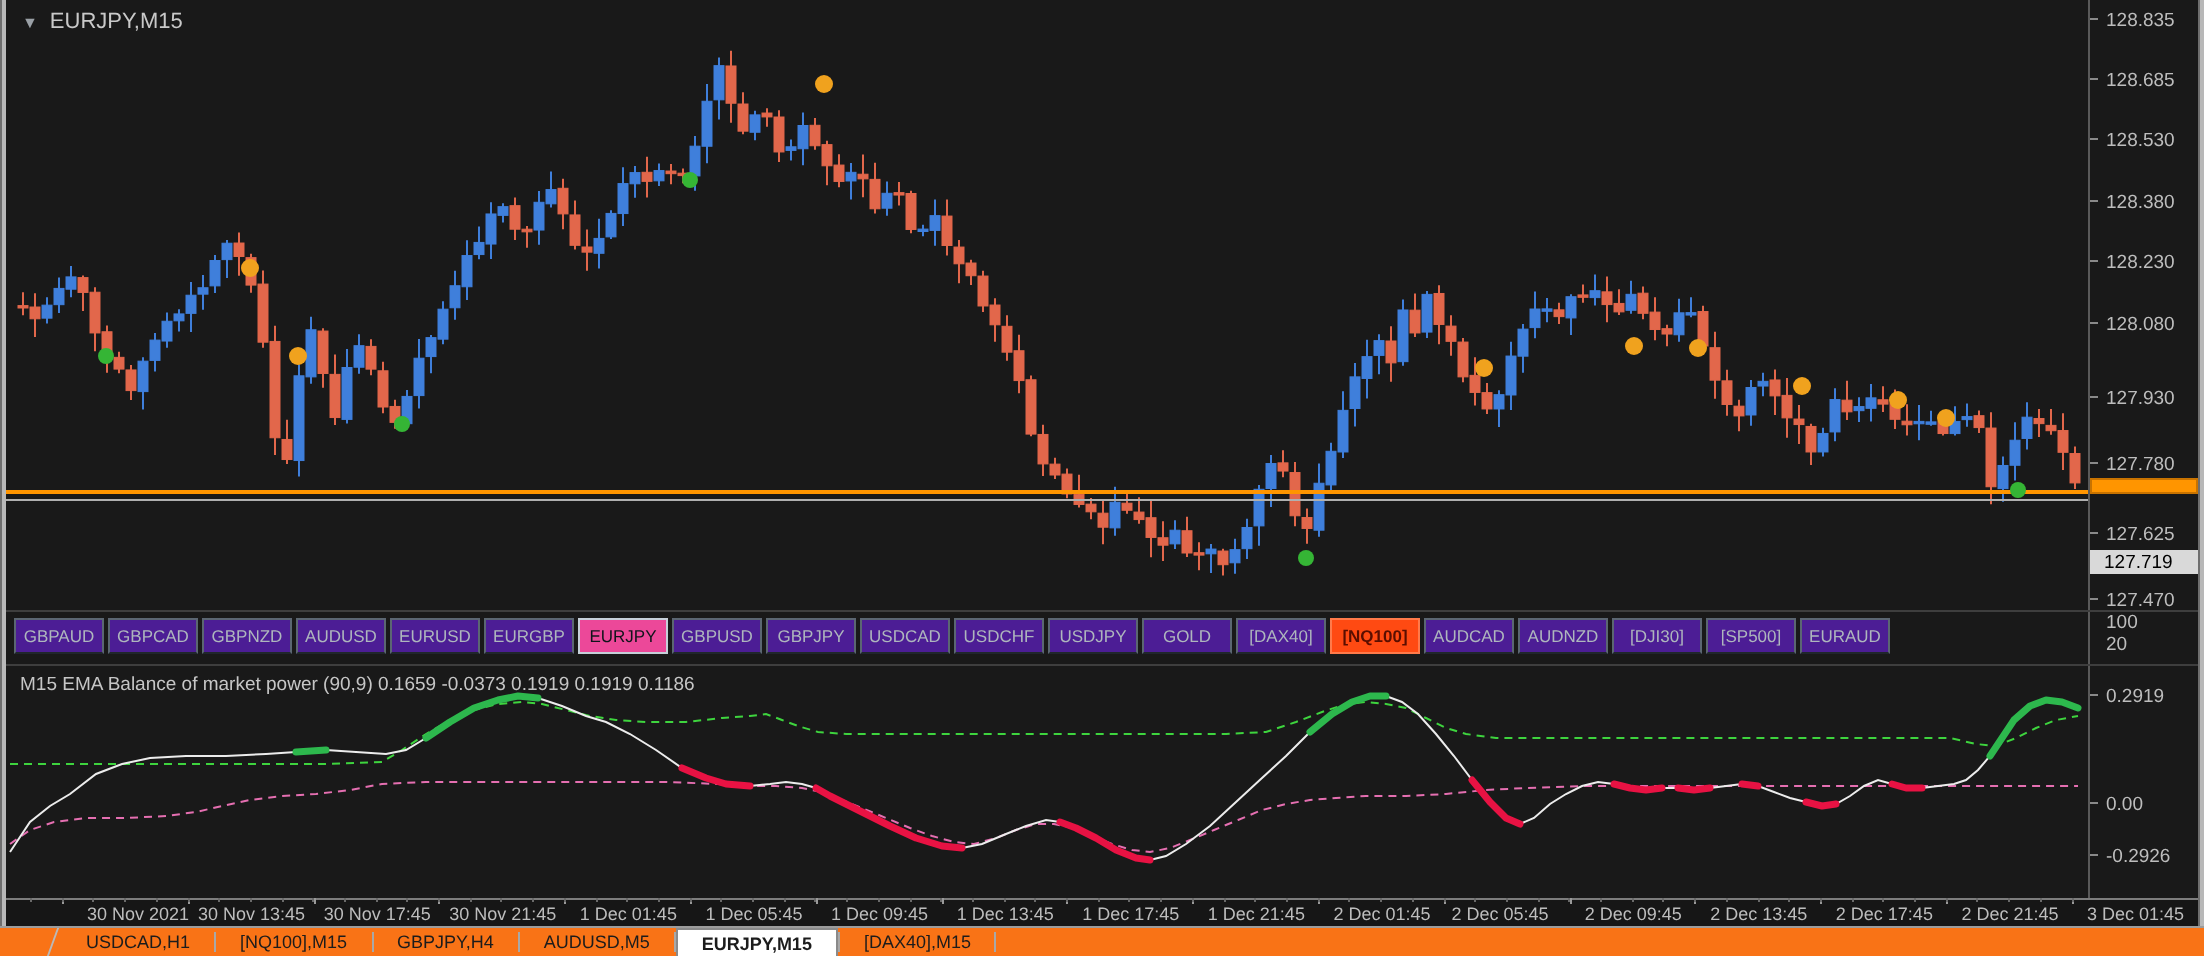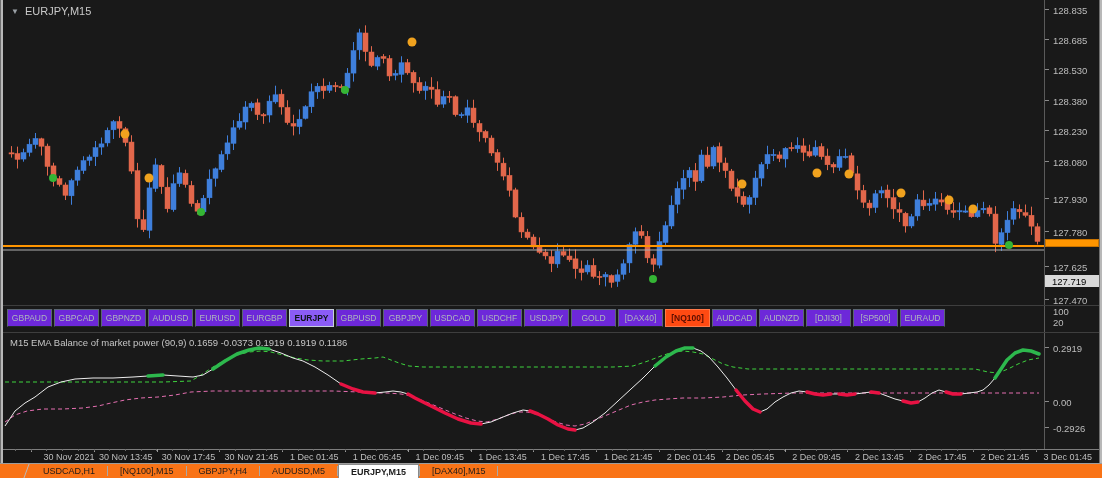--- a/index.html
+++ b/index.html
@@ -14,22 +14,22 @@
   #time-pane{top:449px;height:14px;border-top:1px solid #7d7d7d;box-sizing:border-box;background:#161616;}
   .axis-col{position:absolute;top:0;bottom:0;left:1041px;width:55px;border-left:1px solid #5a5a5a;box-sizing:border-box;}
   .axis-label{position:absolute;left:8px;color:#bdbdbd;font-size:9.5px;white-space:nowrap;}
   .axis-label::before{content:"";position:absolute;left:-8px;top:4px;width:4px;height:1px;background:#8a8a8a;}
   #chart-title{position:absolute;left:8px;top:5px;color:#c9c9c9;font-size:11px;z-index:5;display:flex;align-items:center;gap:6px;}
   #chart-title .tri{color:#9aa0a6;font-size:8px;cursor:pointer;}
   #ind-label{position:absolute;left:7px;top:4px;color:#c6c6c6;font-size:9.5px;z-index:6;white-space:nowrap;}
   svg{position:absolute;left:0;top:0;display:block;}
   #symbol-bar{position:absolute;left:4px;top:3px;display:flex;gap:2px;z-index:5;}
   .sym-btn{height:18px;min-width:45px;padding:0 3px;box-sizing:border-box;display:flex;align-items:center;justify-content:center;
-           background:#6d28d9;border:1px solid #5b6672;border-bottom-color:#20262c;color:#aeb6bd;font-size:8.5px;cursor:pointer;}
-  .sym-btn.active{background:#8b5cf6;border-color:#c6d0d9;color:#0e141a;font-weight:bold;}
+           background:#4c1d95;border:1px solid #5b6672;border-bottom-color:#20262c;color:#aeb6bd;font-size:8.5px;cursor:pointer;}
+  .sym-btn.active{background:#ec4899;border-color:#c6d0d9;color:#0e141a;}
   .sym-btn.alert{background:#ff4a12;border-color:#ff7a4a;color:#5a0e00;font-weight:bold;}
   .mini-scale{position:absolute;color:#bdbdbd;font-size:9.5px;left:1049px;}
   .time-label{position:absolute;top:2px;color:#bdbdbd;font-size:9px;transform:translateX(-50%);white-space:nowrap;margin-left:32px;}
   .ttick{position:absolute;top:-1px;width:1px;height:3px;background:#9a9a9a;}
   .ttick.minor{height:2px;background:#6a6a6a;}
   #tab-bar{position:absolute;left:0;top:463px;width:1102px;height:15px;background:#f97316;border-top:1px solid #9c9c9c;
            box-sizing:border-box;display:flex;align-items:stretch;font-size:9px;color:#1c1c1c;z-index:50;}
   #tab-lead{width:26px;border-right:1px solid #b9b9b9;transform:skewX(-20deg);margin-right:4px;}
   .chart-tab{display:flex;align-items:center;padding:0 12px;cursor:pointer;position:relative;}
   .tab-sep{width:1px;background:#a8a8a8;margin:2px 0;}

